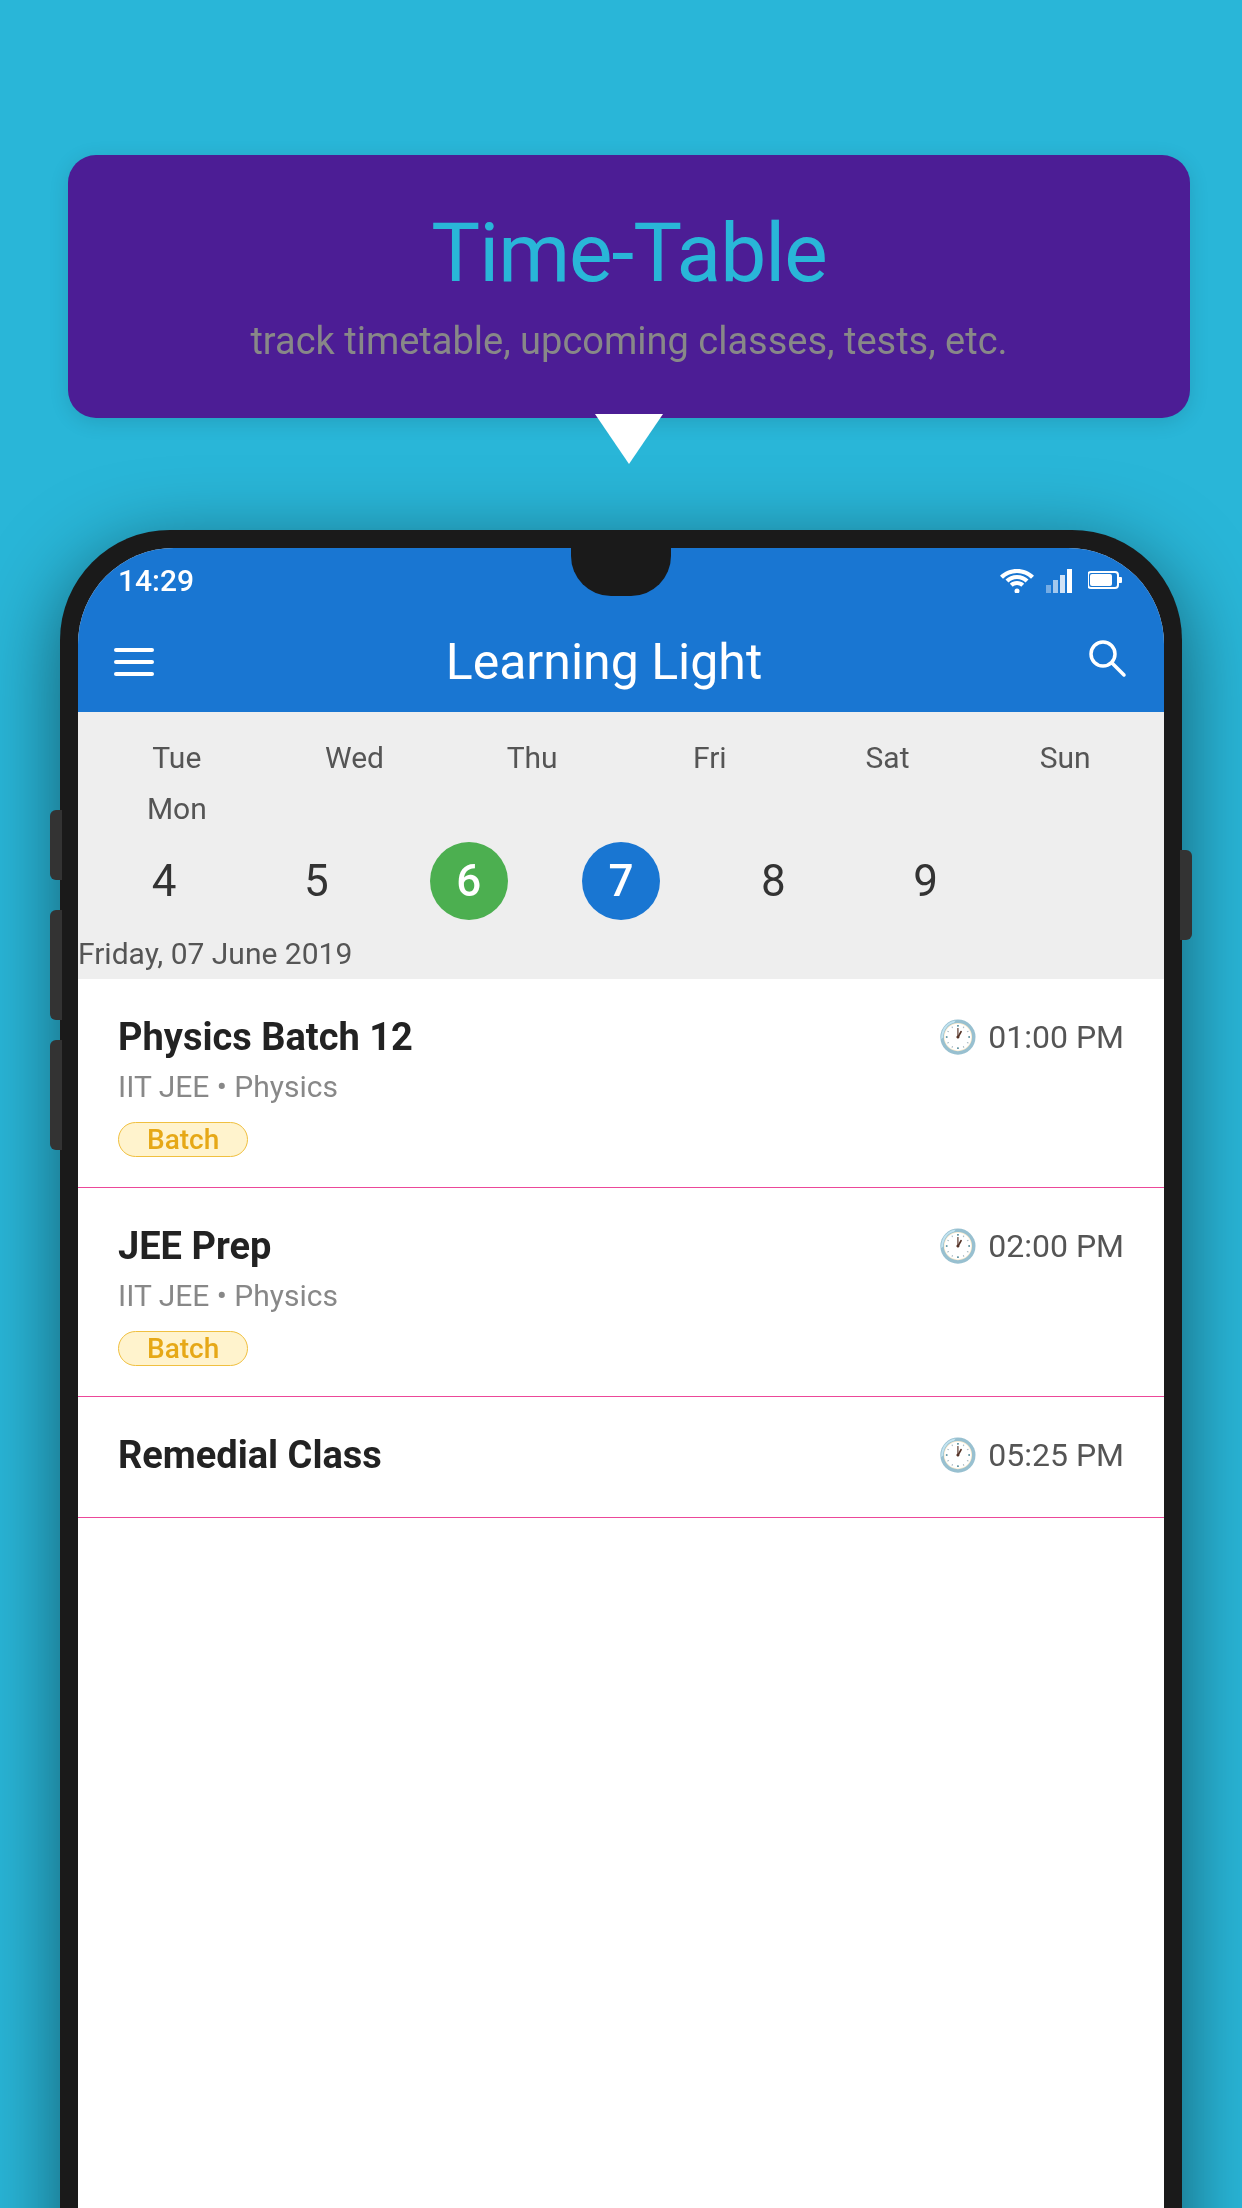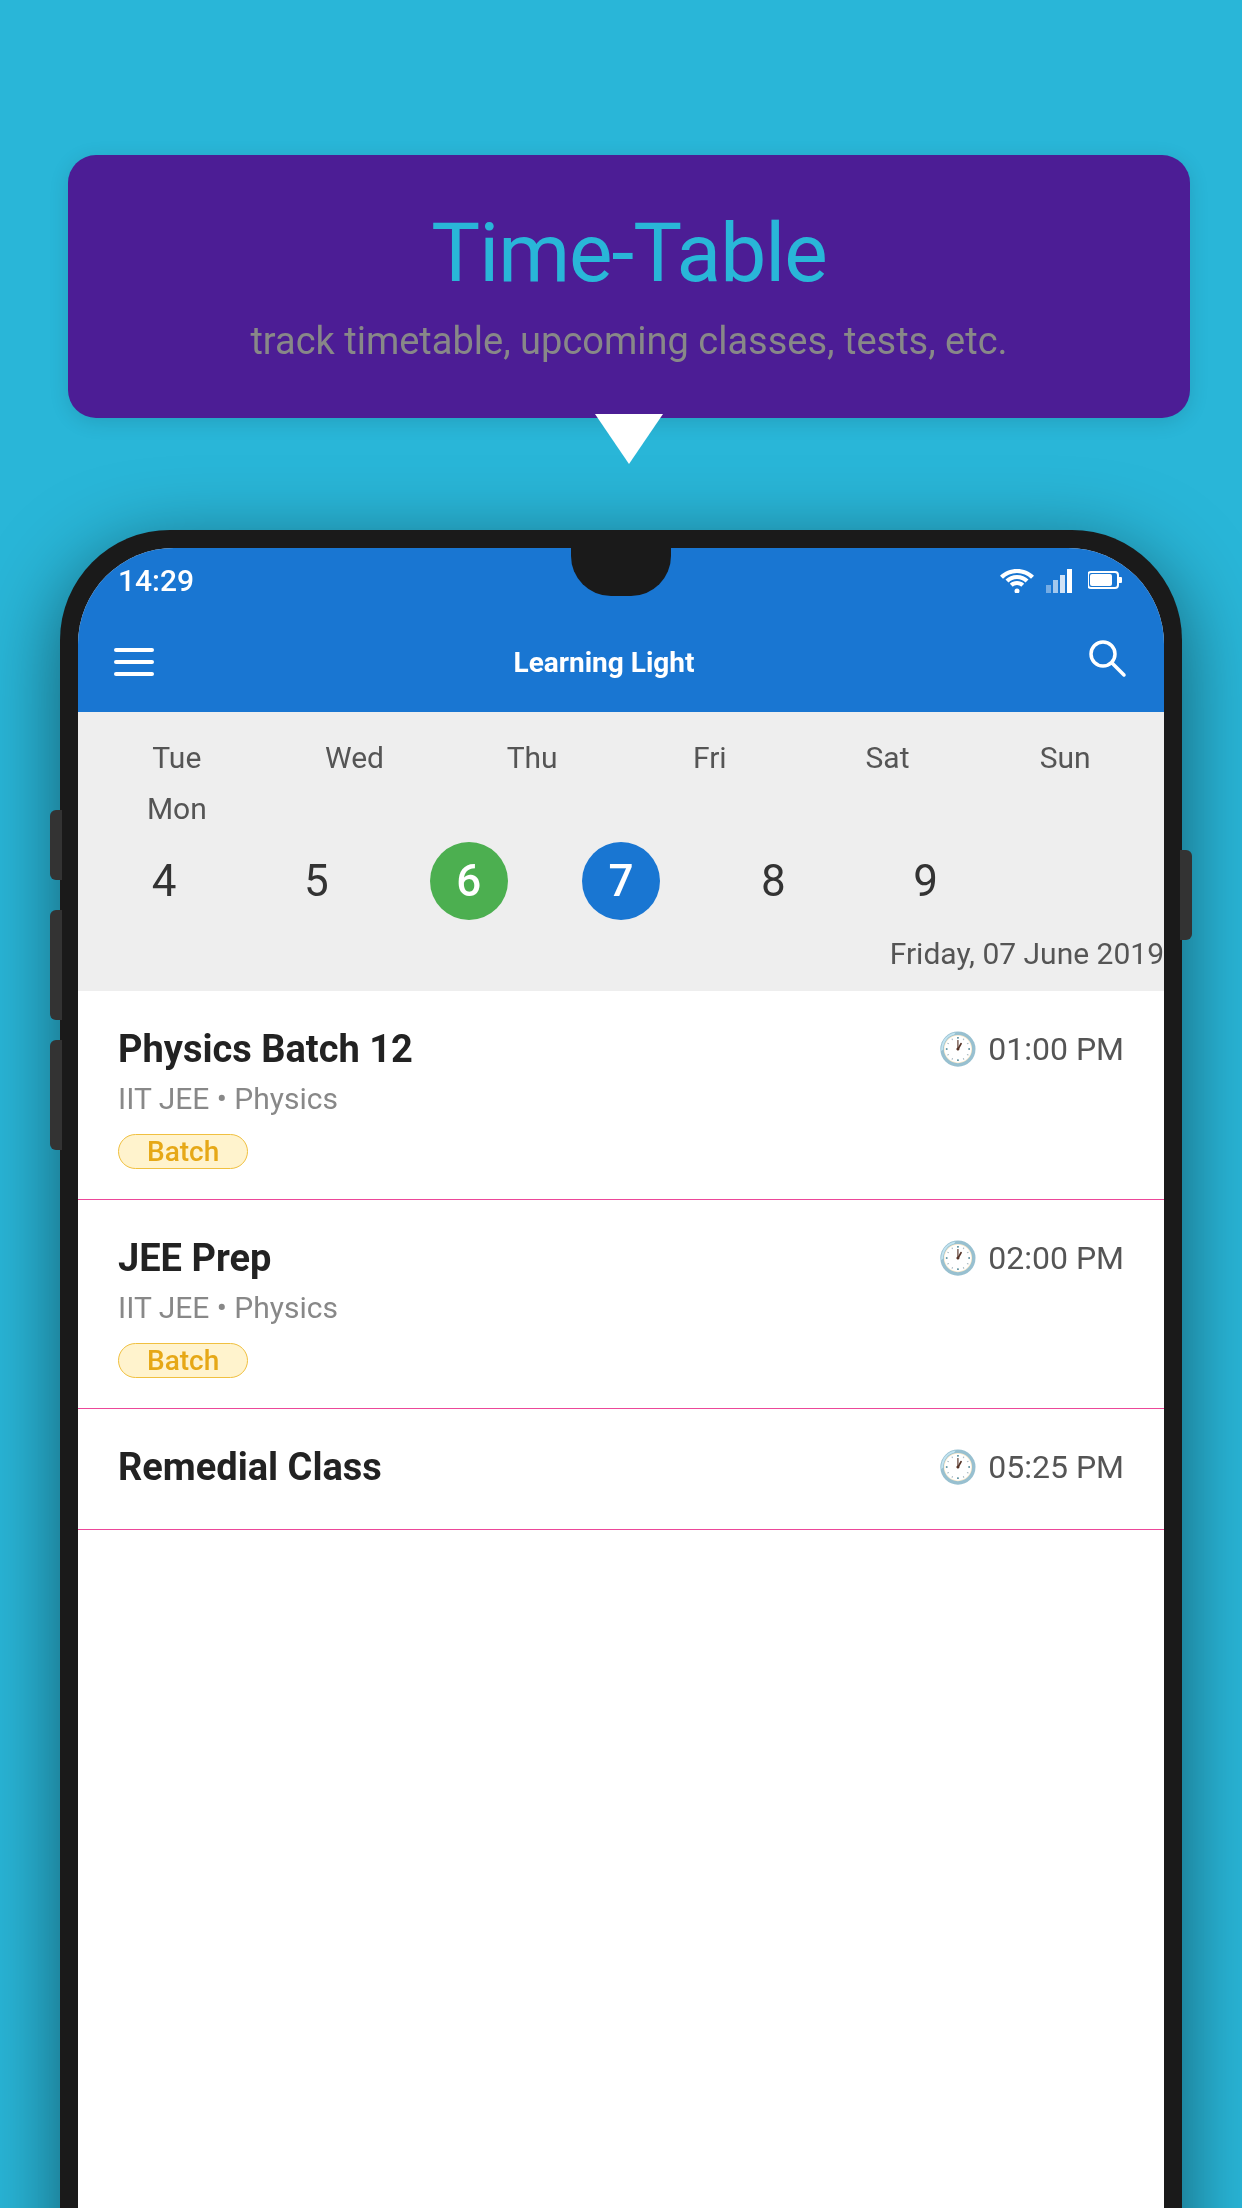--- a/index.html
+++ b/index.html
@@ -143,22 +143,22 @@
       display: block;
       width: 40px;
       height: 4px;
       background: white;
       border-radius: 2px;
     }
 
     .app-title {
       flex: 1;
       color: white;
-      font-size: 28px;
-      font-weight: 700;
+      font-size: 50px;
+      font-weight: 400;
       text-align: center;
       margin-right: 30px;
     }
 
     .search-icon-btn {
       color: white;
       font-size: 44px;
       cursor: pointer;
     }
 
@@ -214,24 +214,24 @@
       background: #1976D2;
       color: white;
       border-radius: 50%;
       width: 78px;
       height: 78px;
       margin: 0 auto;
       font-weight: 500;
     }
 
     .selected-date {
-      text-align: right;
+      text-align: left;
       font-size: 30px;
       color: #555;
-      padding: 16px 0 20px;
+      padding: 16px 0 8px;
     }
 
     
     .schedule-list {
       background: white;
       flex: 1;
     }
 
     .schedule-item {
       padding: 36px 40px 30px;

